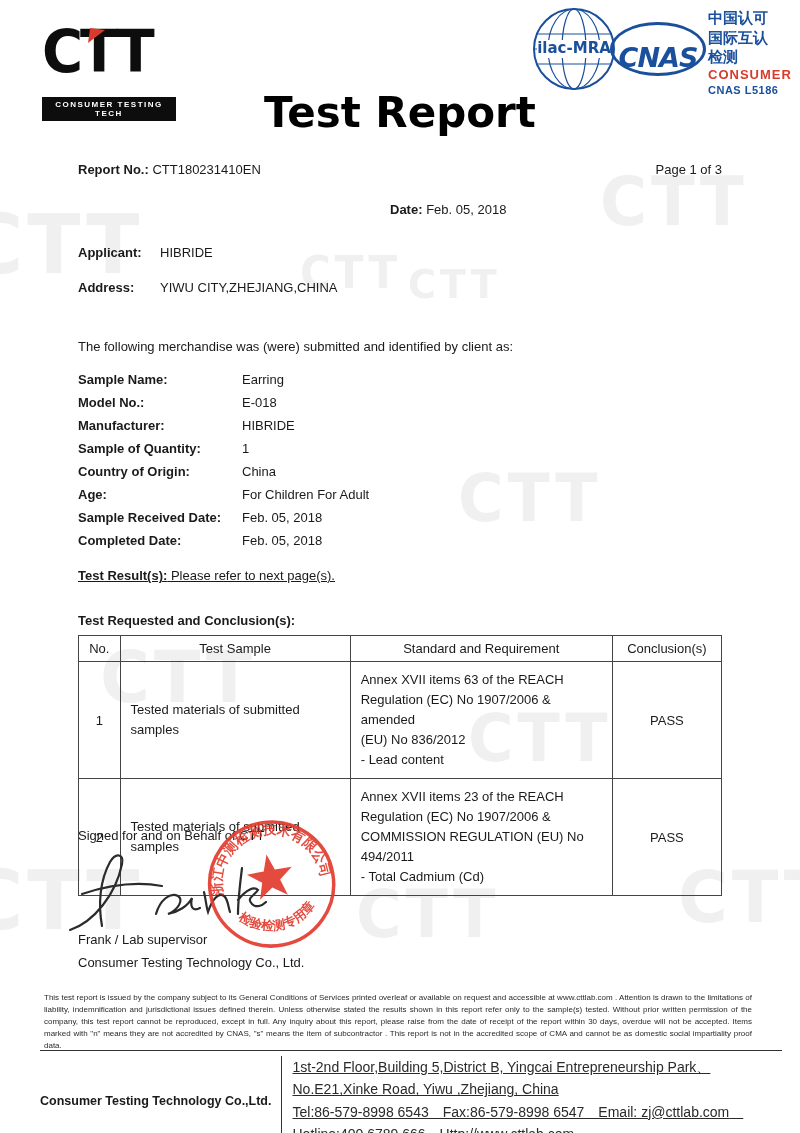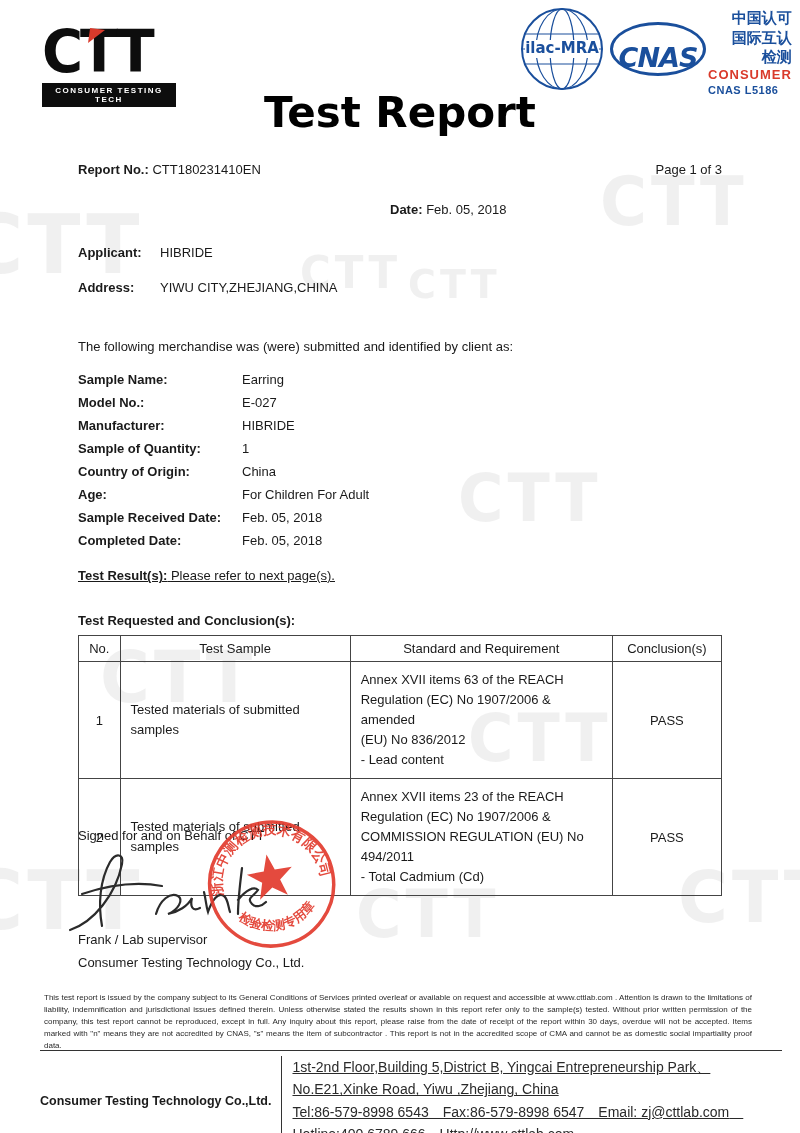--- a/index.html
+++ b/index.html
@@ -20,33 +20,33 @@
     font-family: "DejaVu Sans", sans-serif; font-weight: 900; font-size: 56px;
     line-height: 0.92; letter-spacing: -3px; color: #0d0d0d; transform: scaleY(1.05);
     position: relative;
   }
   .logo-tri {
     position: absolute; left: 47px; top: 3px; width: 0; height: 0;
     border-left: 15px solid #d93a2b; border-bottom: 15px solid transparent;
     transform: rotate(8deg);
   }
   .logo-bar {
-    margin-top: 5px; background: #0d0d0d; color: #fff; font-size: 8px;
+    margin-top: 19px; background: #0d0d0d; color: #fff; font-size: 8px;
     font-weight: bold; text-align: center; padding: 3px 0; letter-spacing: 1.5px;
   }
-  .ilac { position: absolute; left: 519px; top: 6px; text-align: center; }
+  .ilac { position: absolute; left: 531px; top: 6px; text-align: center; }
   .cnas {
     position: absolute; left: 610px; top: 22px; width: 96px; height: 54px;
     border: 3px solid #1a4f9c; border-radius: 50%;
     display: flex; align-items: flex-end; justify-content: center;
     color: #1a4f9c; font-weight: 900; font-style: italic; font-size: 27px;
     font-family: "DejaVu Sans", sans-serif; letter-spacing: -1px;
   }
   .accred { position: absolute; left: 708px; top: 8px; line-height: 1.3; font-weight: bold; }
-  .accred .cn { color: #1a4f9c; font-size: 15px; text-align: right; }
+  .accred .cn { color: #1a4f9c; font-size: 15px; }
   .accred .testing { color: #d93a2b; font-size: 13px; letter-spacing: 1px; }
   .accred .cnas-no { color: #1a4f9c; font-size: 11px; letter-spacing: 0.5px; }
   .title {
     position: absolute; left: 0; right: 0; top: 88px; text-align: center;
     font-family: "DejaVu Sans", sans-serif; font-weight: 900; font-size: 42px; color: #000;
   }
   
   .content { position: absolute; left: 78px; right: 78px; top: 162px; font-size: 13px; }
   .meta-row { display: flex; }
   .meta-left { width: 312px; }
@@ -172,21 +172,21 @@
 
     <div class="intro">The following merchandise was (were) submitted and identified by client as:</div>
 
     <div class="fields">
       <div class="f-row">
         <span class="f-label">Sample Name:</span>
         <span>Earring</span>
       </div>
       <div class="f-row">
         <span class="f-label">Model No.:</span>
-        <span>E-027</span>
+        <span>E-018</span>
       </div>
       <div class="f-row">
         <span class="f-label">Manufacturer:</span>
         <span>HIBRIDE</span>
       </div>
       <div class="f-row">
         <span class="f-label">Sample of Quantity:</span>
         <span>1</span>
       </div>
       <div class="f-row">

